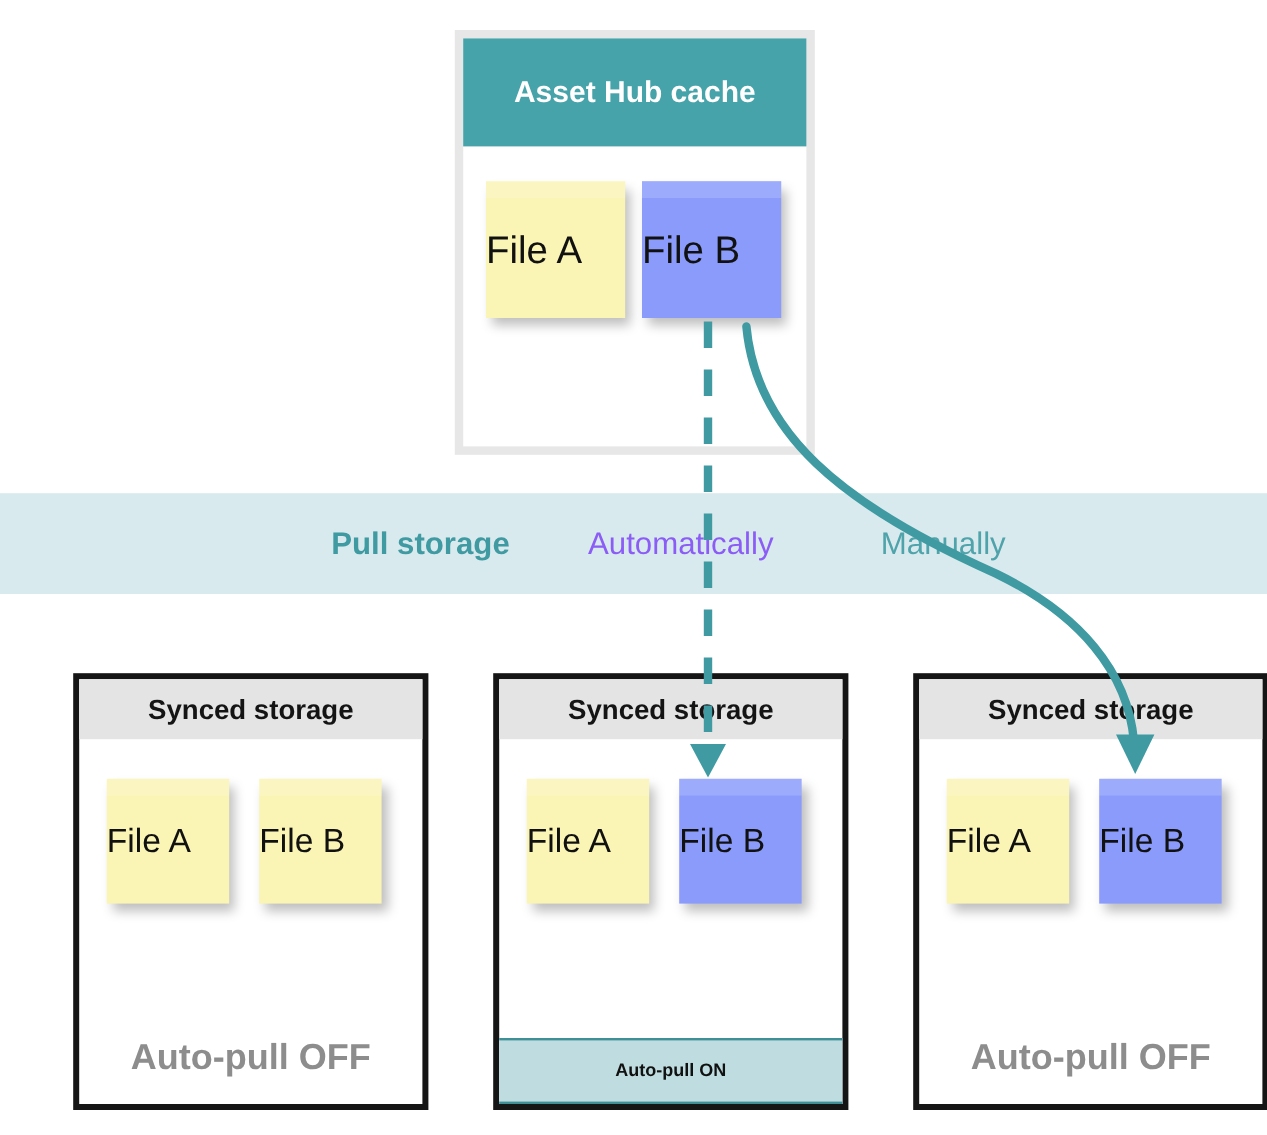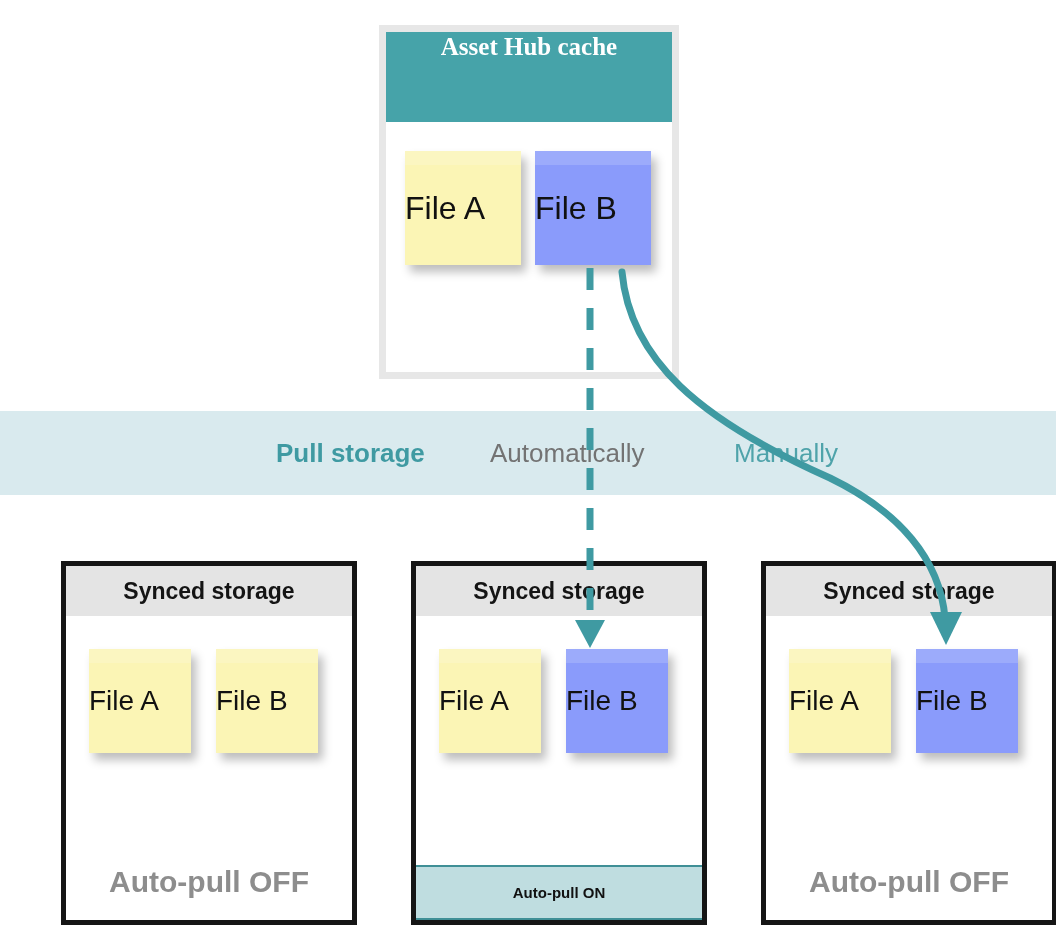--- a/index.html
+++ b/index.html
@@ -39,21 +39,21 @@
     line-height: 30px;
     white-space: nowrap;
   }
   .band-label.strong {
     left: 276px;
     font-weight: bold;
     color: #3f9aa2;
   }
   .band-label.soft-auto {
     left: 490px;
-    color: #737373;
+    color: #8b5cf6;
     font-weight: normal;
   }
   .band-label.soft-man {
     left: 734px;
     color: #4fa3aa;
     font-weight: normal;
   }
 
   
   .server-box {
@@ -69,23 +69,23 @@
   .server-header {
     position: absolute;
     left: 0;
     top: 0;
     width: 286px;
     height: 90px;
     background: #46a3a9;
     color: #ffffff;
     display: flex;
     flex-direction: row;
+    align-items: center;
     justify-content: center;
     box-sizing: border-box;
-    font-family: Liberation Serif, serif;
   }
   .server-header .line1 {
     font-size: 25px;
     font-weight: bold;
     line-height: 30px;
   }
   .server-header .line2 {
     font-size: 25px;
     font-weight: normal;
     line-height: 32px;

